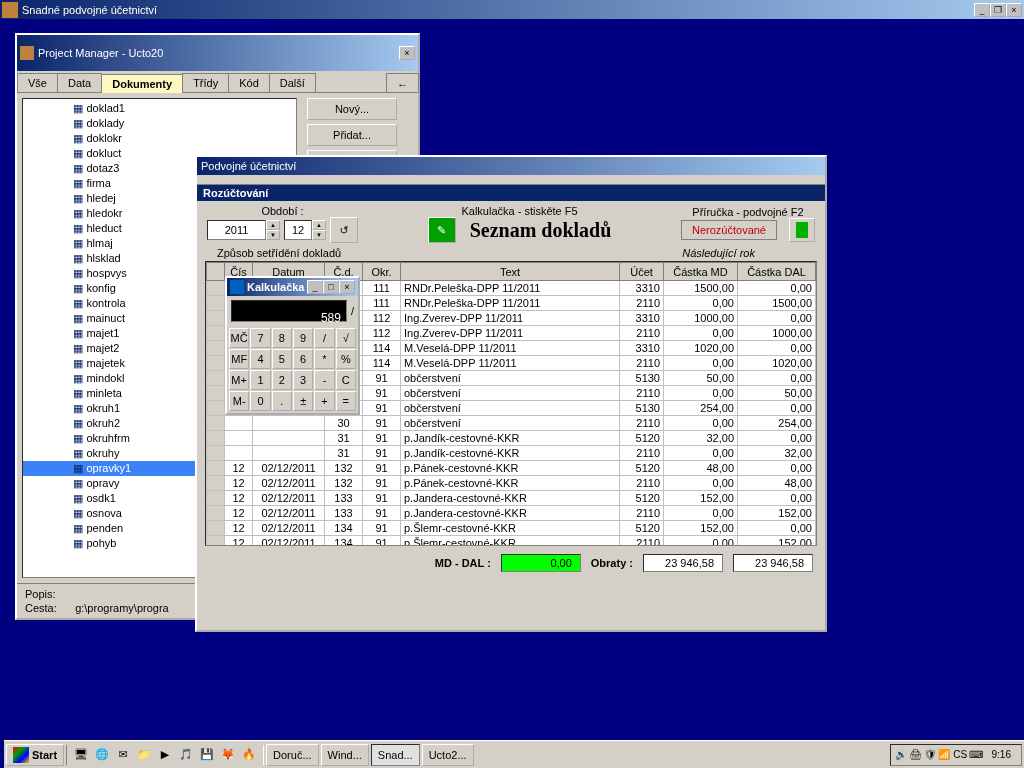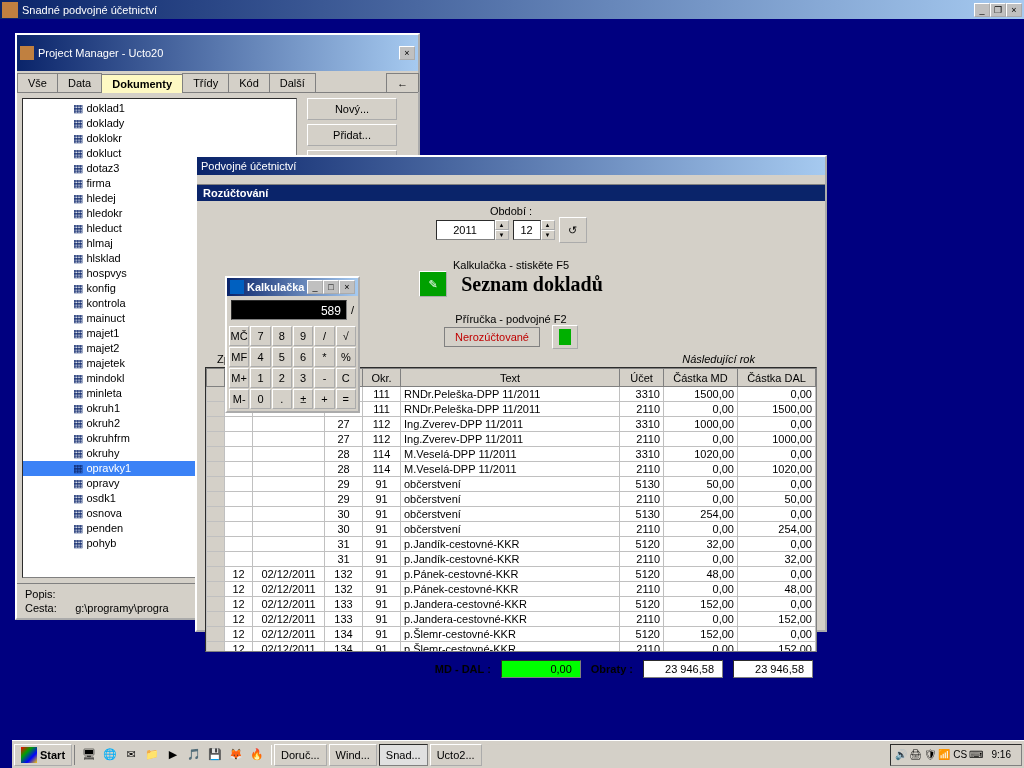--- a/index.html
+++ b/index.html
@@ -25,21 +25,21 @@
 .pm-tree div::before { content:"▦ "; color:#0a246a; }
 .pm-tree div.sel { background:#3b82f6; color:#fff; }
 .pm-btns     { padding: 5px; }
 .pm-btns button { display: block; width: 90px; height: 22px; margin-bottom: 4px; background:#d4d0c8; border:1px outset #fff; }
 .pm-foot     { border-top:1px solid #808080; padding:4px 8px; display:flex; flex-direction:column; gap:2px;}
 
 
 .ac-window  { position: absolute; left: 195px; top: 155px; width: 632px; height: 477px; background: #d4d0c8; border: 2px outset #fff; }
 .ac-title   { height: 18px; background: linear-gradient(to right,#0a246a,#a6caf0); color:#fff; display:flex; align-items:center; padding:0 4px; }
 .ac-sub     { background:#0a246a; color:#fff; padding:2px 6px; font-weight:bold; }
-.ac-toolbar { padding: 4px 10px; display:flex; align-items:center; gap:8px;flex-direction:column; }
+.ac-toolbar { padding: 4px 10px; display:flex; align-items:center; gap:8px; }
 .ac-toolbar .grp { display:flex; flex-direction:column; align-items:center; }
 .spin       { display:flex; align-items:center; }
 .spin input { width: 59px; height: 20px; border:1px inset #808080; text-align:center; background:#fff; }
 .spin .ud   { display:flex; flex-direction:column; }
 .spin .ud button { width:14px; height:10px; font-size:6px; line-height:6px; background:#d4d0c8; border:1px outset #fff;}
 .tool-btn   { width: 28px; height: 26px; border:1px outset #fff; background:#d4d0c8; display:flex; align-items:center; justify-content:center;}
 .big-title  { font-family:"Times New Roman",serif; font-size:20px; font-weight:bold; }
 .red-btn    { color:#c00000; border:1px solid #808080; padding:3px 10px; background:#d4d0c8; }
 .green-dot  { width:26px; height:24px; border:1px outset #fff; background:#d4d0c8; display:flex; align-items:center; justify-content:center;}
 .green-dot span{ width:12px; height:16px; background:#00b000;}
@@ -58,26 +58,26 @@
 
 .ac-foot { display:flex; align-items:center; padding:6px 12px; gap:10px; }
 .ac-foot .val { border:1px inset #808080; padding:2px 8px; min-width:80px; text-align:right; background:#fff;}
 .ac-foot .val.grn { background:#00ff00; }
 
 
 .calc-window { position:absolute; left:225px; top:276px; width:135px; background:#d4d0c8; border:2px outset #fff; z-index:50; }
 .calc-title  { height:18px; background:linear-gradient(to right,#0a246a,#a6caf0); color:#fff; display:flex; align-items:center; padding:0 3px;}
 .calc-title .ico{width:14px;height:14px;background:#0060c0;margin-right:3px;}
 .calc-title .t { font-weight:bold; }
-.calc-disp   { margin:4px; height:20px; background:#000; color:#fff; text-align:right; padding:3px 5px; border:1px inset #808080; font-size:12px;}
+.calc-disp   { margin:4px; height:20px; background:#000; color:#fff; text-align:right; padding:10px 5px; border:1px inset #808080; font-size:12px;}
 .calc-grid   { display:grid; grid-template-columns: repeat(6, 1fr); gap:1px; padding:2px; }
 .calc-grid button { height:20px; background:#d4d0c8; border:1px outset #fff; font-size:11px; }
 
 
-.taskbar { position:absolute; left:12px; right:0; bottom:0; height:28px; background:#d4d0c8; border-top:1px solid #fff; display:flex; align-items:center; padding:2px; gap:2px;}
+.taskbar { position:absolute; left:4px; right:0; bottom:0; height:28px; background:#d4d0c8; border-top:1px solid #fff; display:flex; align-items:center; padding:2px; gap:2px;}
 .start-btn { height:22px; padding:0 6px; background:#d4d0c8; border:1px outset #fff; font-weight:bold; display:flex; align-items:center; gap:3px;}
 .start-btn::before{content:"";width:16px;height:16px;background:linear-gradient(135deg,#ff0000,#00a000,#0000ff,#ffcc00);}
 .ql   { display:flex; gap:1px; padding:0 4px; border-left:1px solid #808080; border-right:1px solid #fff;}
 .ql button{width:20px;height:20px;background:#d4d0c8;border:none;}
 .task { height:22px; padding:0 6px; background:#d4d0c8; border:1px outset #fff; display:flex; align-items:center; gap:3px; max-width:90px; overflow:hidden; white-space:nowrap;}
 .task.act{ border:1px inset #808080; background:#e0e0e0;}
 .tray { margin-left:auto; display:flex; align-items:center; gap:2px; padding:0 4px; border:1px inset #808080; height:22px;}
 .tray span{font-size:10px;}
 .clock{padding:0 6px;}
 </style>

